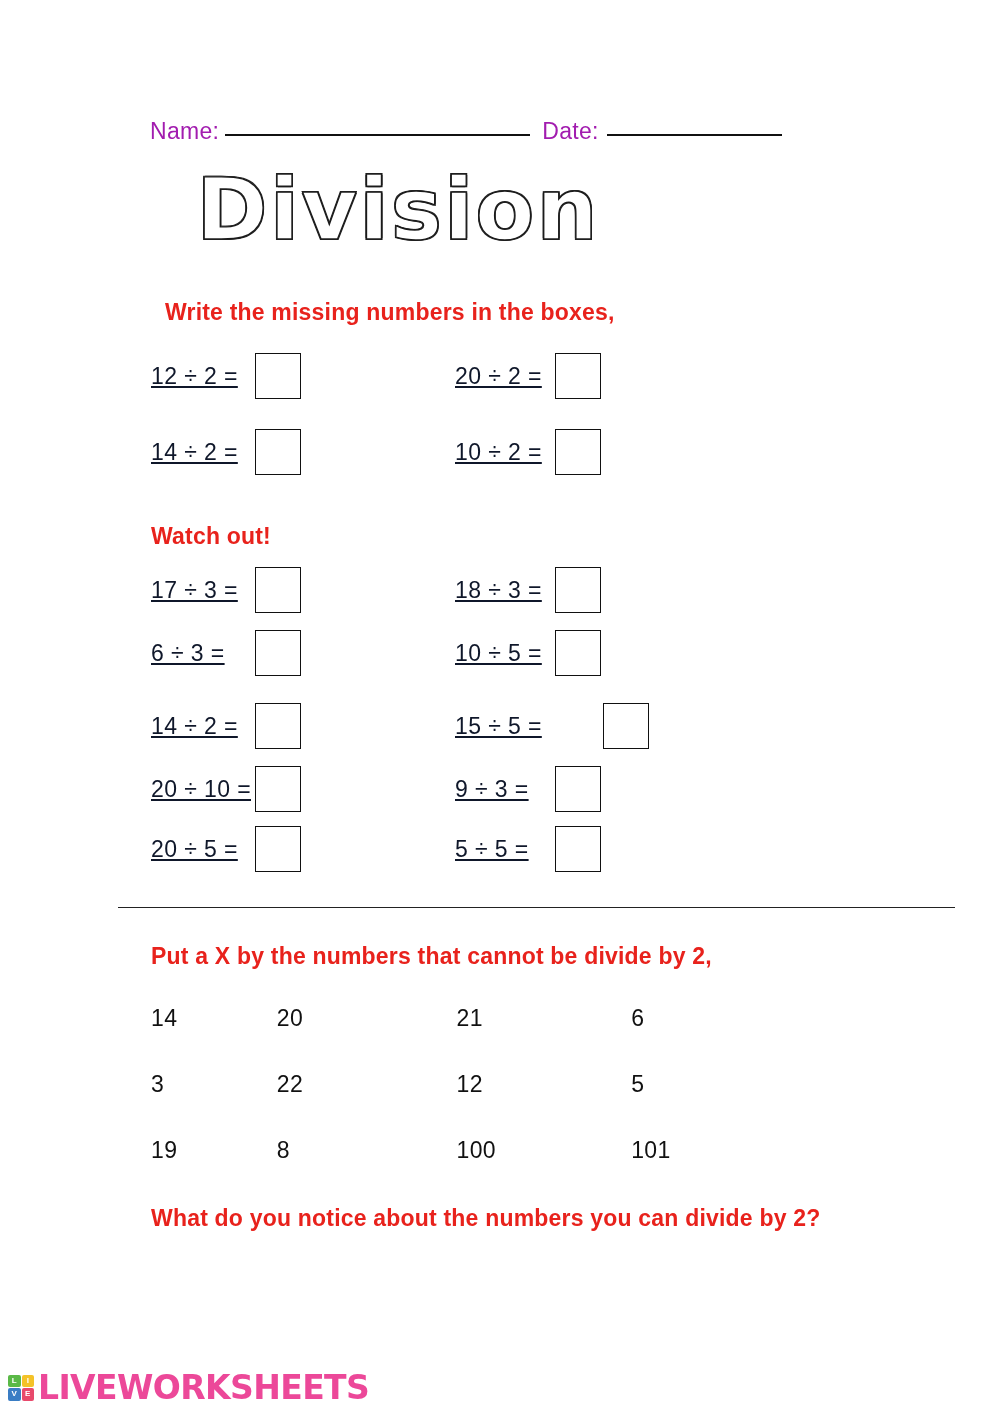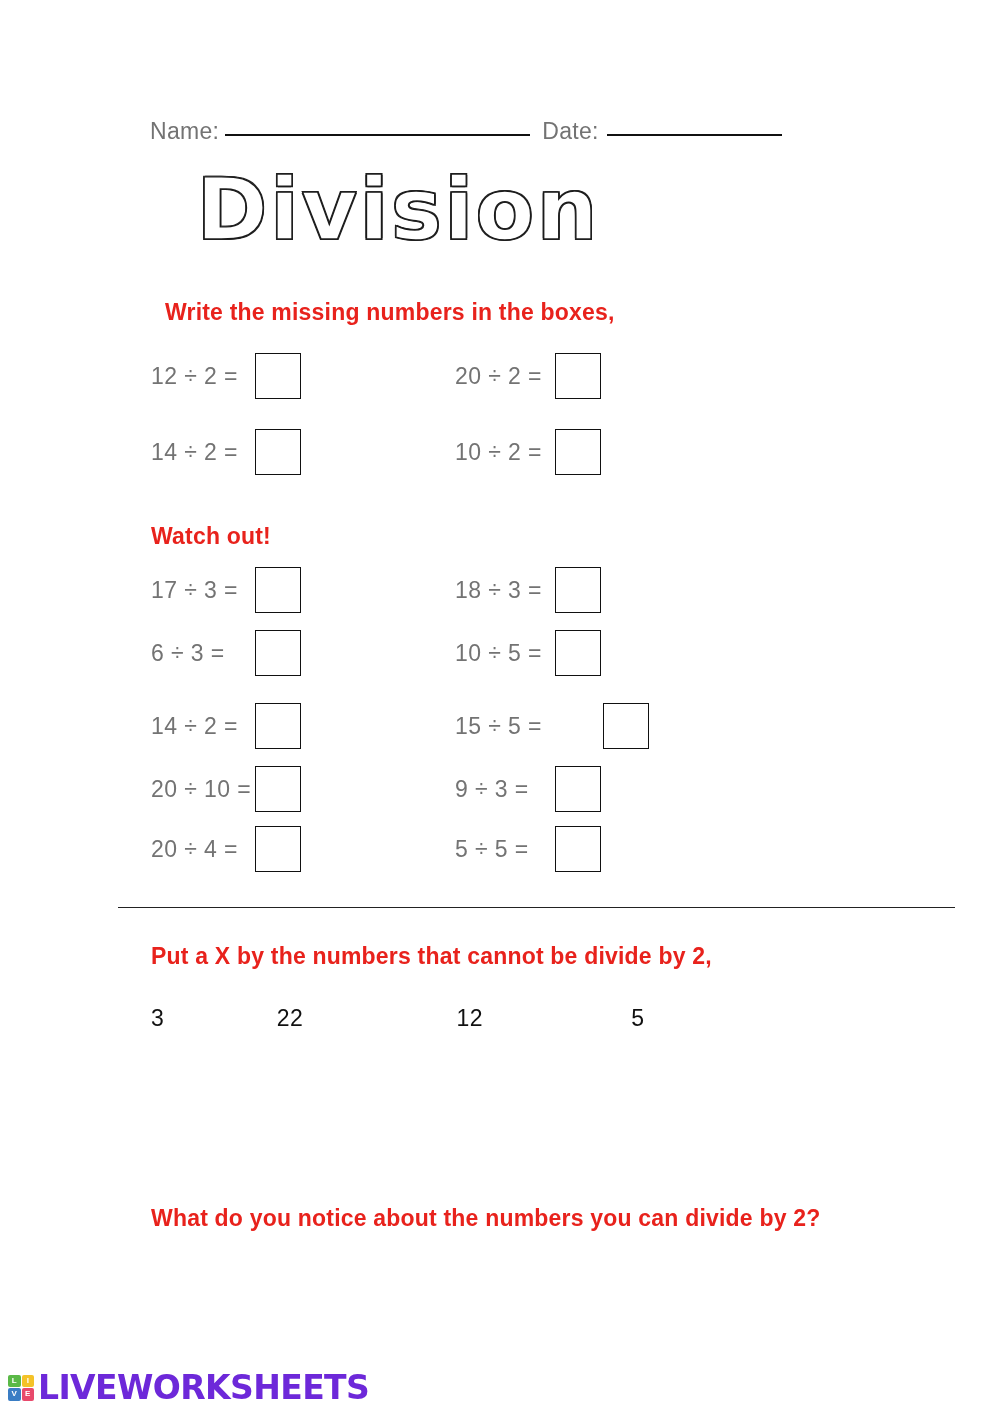--- a/index.html
+++ b/index.html
@@ -15,21 +15,21 @@
 
   
   .header-row {
     position: absolute;
     left: 150px;
     top: 118px;
     width: 700px;
     display: flex;
     align-items: baseline;
     font-size: 23px;
-    color: #737373;
+    color: #a21caf;
     letter-spacing: 0.3px;
   }
   .hdr-label { white-space: pre; }
   .hdr-rule {
     display: inline-block;
     border-bottom: 2px solid #111111;
     height: 0;
     position: relative;
     top: -3px;
   }
@@ -73,24 +73,25 @@
 
   
   .problem {
     position: absolute;
     display: flex;
     align-items: center;
     height: 46px;
   }
   .prob-text {
     font-size: 23px;
-    color: #737373;
+    color: #0f172a;
     white-space: nowrap;
     font-weight: 500;
     letter-spacing: 0.4px;
+    text-decoration: underline;
   }
   .answer-box {
     width: 46px;
     height: 46px;
     border: 1.6px solid #111111;
     background: #ffffff;
     flex: none;
   }
   
   .col-left .prob-text  { width: 104px; }
@@ -156,21 +157,21 @@
     line-height: 1;
   }
   .t-l { background: #5ab947; }
   .t-i { background: #f4c228; }
   .t-v { background: #3a7dc4; }
   .t-e { background: #e8496b; }
   .logo-text {
     font-family: "DejaVu Sans", sans-serif;
     font-size: 33px;
     font-weight: bold;
-    color: #6d28d9;
+    color: #ec4899;
     letter-spacing: -0.6px;
   }
 </style>
 </head>
 <body>
 
 <div class="header-row">
   <span class="hdr-label">Name:</span>
   <span class="hdr-rule rule-name"></span>
   <span class="hdr-label">Date:</span>
@@ -210,21 +211,21 @@
 </div>
 <div class="problem col-left" style="left:151px; top:703px;">
   <span class="prob-text">14 ÷ 2 =</span>
   <span class="answer-box"></span>
 </div>
 <div class="problem col-left" style="left:151px; top:766px;justify-content:center;">
   <span class="prob-text">20 ÷ 10 =</span>
   <span class="answer-box"></span>
 </div>
 <div class="problem col-left" style="left:151px; top:826px;">
-  <span class="prob-text">20 ÷ 4 =</span>
+  <span class="prob-text">20 ÷ 5 =</span>
   <span class="answer-box"></span>
 </div>
 
 <div class="problem col-right" style="left:455px; top:567px;">
   <span class="prob-text">18 ÷ 3 =</span>
   <span class="answer-box"></span>
 </div>
 <div class="problem col-right" style="left:455px; top:630px;">
   <span class="prob-text">10 ÷ 5 =</span>
   <span class="answer-box"></span>
@@ -240,25 +241,37 @@
 <div class="problem col-right" style="left:455px; top:826px;">
   <span class="prob-text">5 ÷ 5 =</span>
   <span class="answer-box"></span>
 </div>
 
 <div class="divider"></div>
 
 <div class="instruction" id="instr-3">Put a X by the numbers that cannot be divide by 2,</div>
 
 <div class="num-grid">
+  <div class="num-row">
+    <span class="num-cell">14</span>
+    <span class="num-cell">20</span>
+    <span class="num-cell">21</span>
+    <span class="num-cell">6</span>
+  </div>
   <div class="num-row">
     <span class="num-cell">3</span>
     <span class="num-cell">22</span>
     <span class="num-cell">12</span>
     <span class="num-cell">5</span>
+  </div>
+  <div class="num-row">
+    <span class="num-cell">19</span>
+    <span class="num-cell">8</span>
+    <span class="num-cell">100</span>
+    <span class="num-cell">101</span>
   </div>
 </div>
 
 <div class="instruction" id="instr-4">What do you notice about the numbers you can divide by 2?</div>
 
 <div class="footer">
   <span class="logo-tiles">
     <span class="t-l">L</span>
     <span class="t-i">I</span>
     <span class="t-v">V</span>

